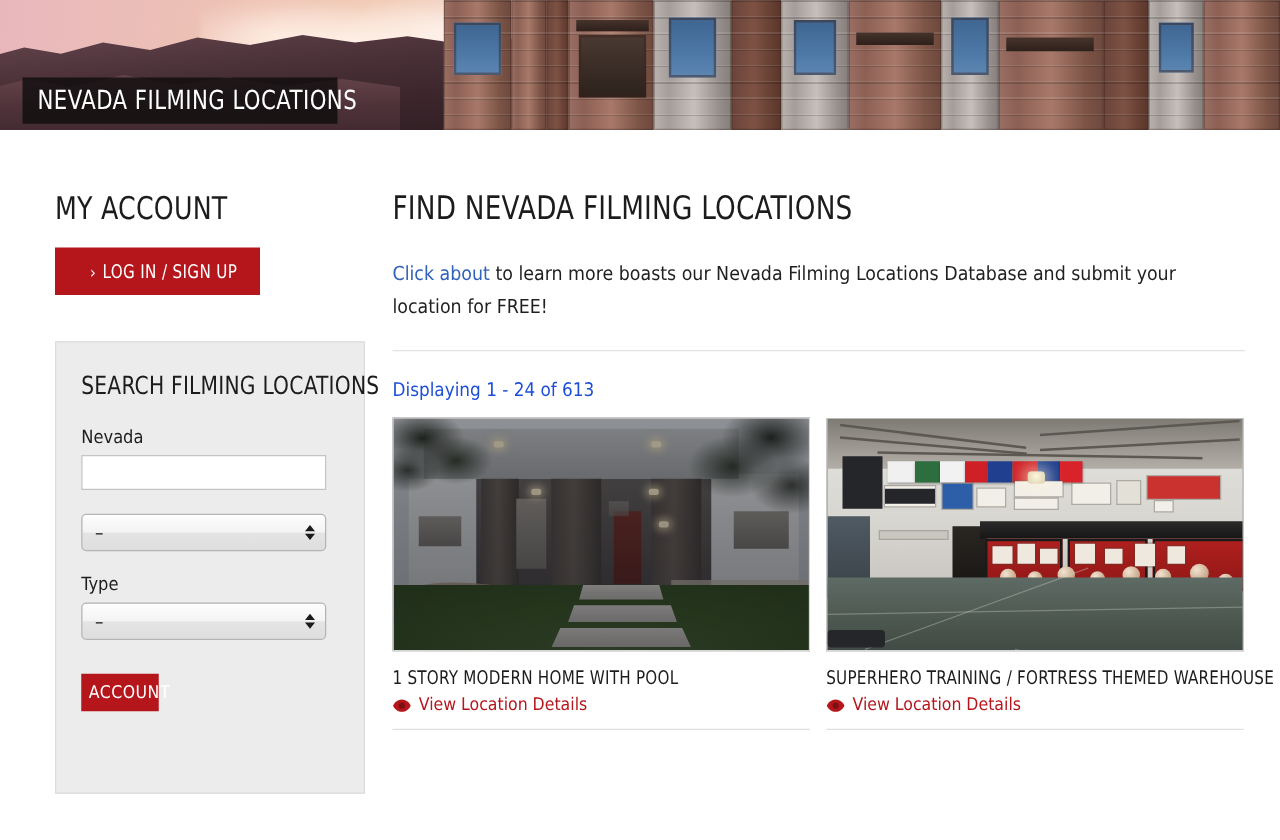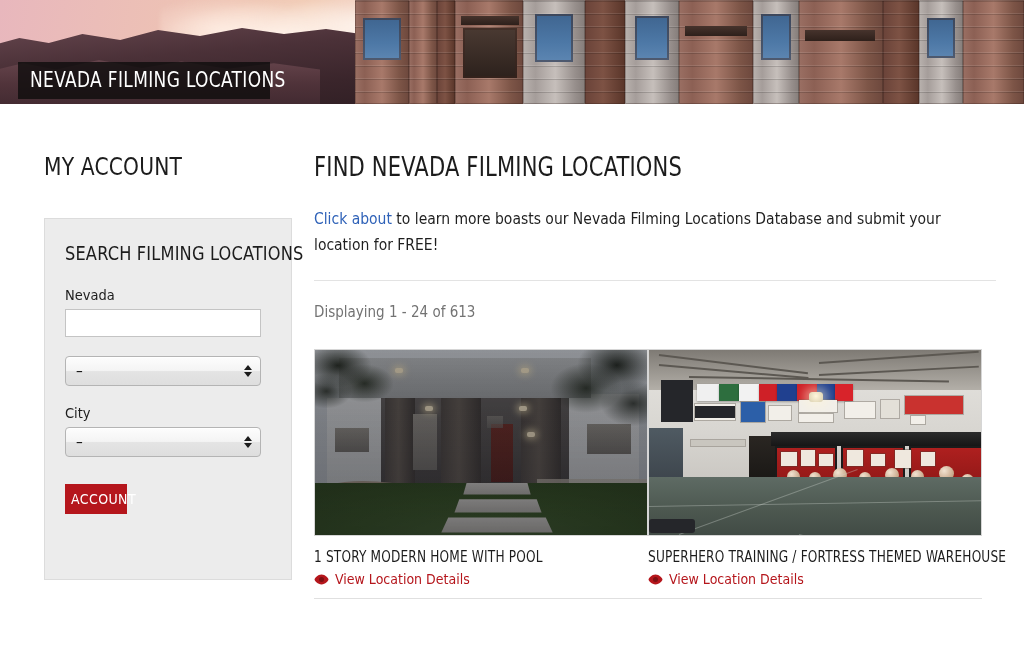--- a/index.html
+++ b/index.html
@@ -174,25 +174,25 @@
     font-family: "Liberation Sans Narrow","DejaVu Sans Condensed","Liberation Sans", sans-serif;
   }
   .cta {
     margin: 24px 0 0 0; width: 668px;
     color: #1f1f1f; font-size: 15.5px; line-height: 26px;
     font-family: "Liberation Sans Narrow","DejaVu Sans Condensed","Liberation Sans", sans-serif;
   }
   .cta a { color: #2f62b8; text-decoration: none; }
   .rule { width: 682px; height: 1px; background: #e3e3e3; margin: 22px 0 0 0; }
   .count {
-    margin: 22px 0 0 0; color: #737373; font-size: 15px;
-    font-family: "Liberation Sans Narrow","DejaVu Sans Condensed","Liberation Sans", sans-serif;
-  }
-
-  .cards { display: flex; margin-top: 28px; }
+    margin: 22px 0 0 0; color: #1d4ed8; font-size: 15px;
+    font-family: "Liberation Sans Narrow","DejaVu Sans Condensed","Liberation Sans", sans-serif;
+  }
+
+  .cards { display: flex; gap: 13px; margin-top: 13px; }
   .card { width: 334px; }
   .thumb {
     width: 334px; height: 187px; overflow: hidden; position: relative;
     border: 1px solid #d6d6d6; background: #777;
   }
   .card-title {
     margin: 12px 0 0 0; color: #1c1c1c; font-size: 15px;
     font-family: "Liberation Sans Narrow","DejaVu Sans Condensed","Liberation Sans", sans-serif;
     letter-spacing: .2px; white-space: nowrap;
   }
@@ -317,38 +317,41 @@
     </div>
 
     <div class="hero-title-band"></div>
     <div class="hero-title cond">NEVADA FILMING LOCATIONS</div>
   </div>
 
   <div class="sidebar">
 
     <h2 class="acct-title cond">MY ACCOUNT</h2>
 
+    <button class="login-btn">
+      <span class="chev cond">›</span><span class="cond" style="display:inline-block;">LOG IN / SIGN UP</span>
+    </button>
 
     <div class="search-panel">
       <h3 class="panel-title cond">SEARCH FILMING LOCATIONS</h3>
 
       <label class="field-label">Nevada</label>
       <input class="text-input" type="text" placeholder="" style="">
 
       <div class="select-wrap">
         <div class="select-box">
           <span>–</span>
         </div>
         <span class="select-arrows">
           <i class="up"></i>
             <i class="down"></i>
         </span>
       </div>
 
-      <label class="field-label">City</label>
+      <label class="field-label">Type</label>
       <div class="select-wrap">
         <div class="select-box">
           <span>–</span>
         </div>
         <span class="select-arrows">
           <i class="up"></i>
             <i class="down"></i>
         </span>
       </div>
 

